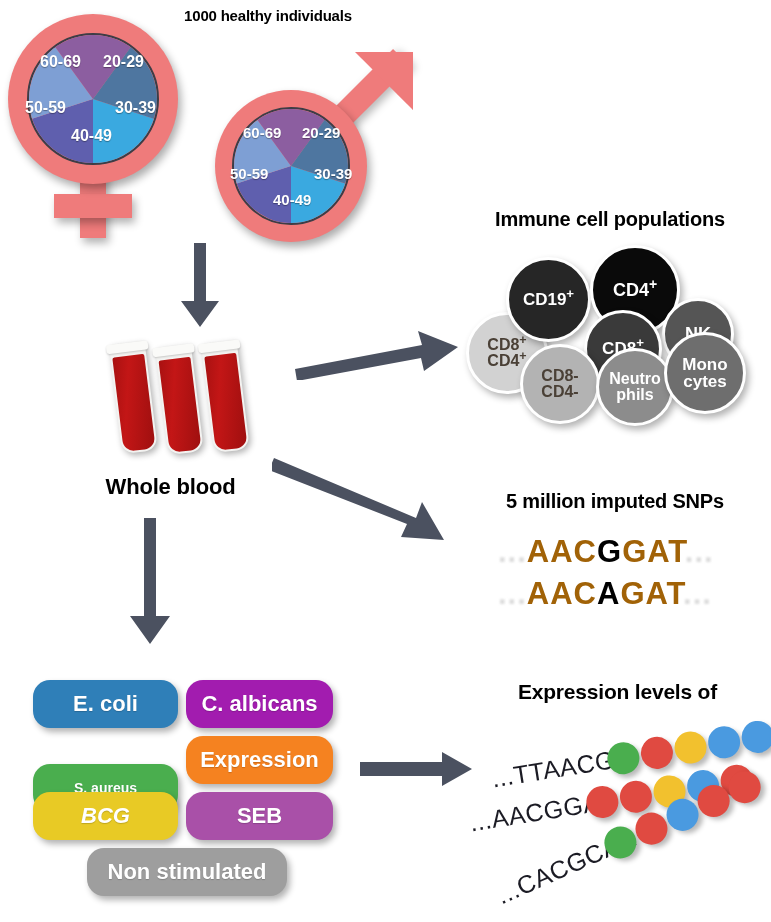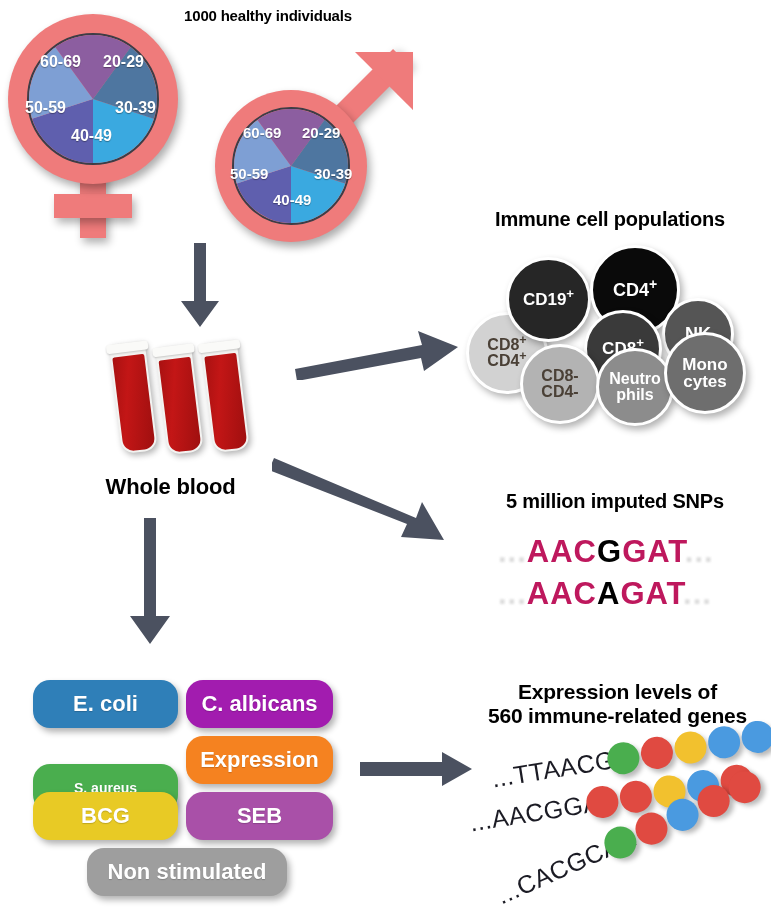--- a/index.html
+++ b/index.html
@@ -66,21 +66,21 @@
     border:3px solid #ffffff;box-sizing:border-box;
     box-shadow:3px 4px 7px rgba(0,0,0,0.30);
   }
   .cell sup{font-size:.78em;line-height:0;vertical-align:super;}
 
   
   .snpline{
     position:absolute;white-space:nowrap;font-weight:bold;
     font-family:"Liberation Sans","DejaVu Sans",sans-serif;
   }
-  .snpline .dim{color:#be185d;filter:blur(.6px);}
+  .snpline .dim{color:#a16207;filter:blur(.6px);}
   .snpline .hot{color:#000;}
   .snpline .far{color:#dcdcdc;filter:blur(1.1px);}
 
   
   .stim{
     position:absolute;border-radius:17px;color:#fff;font-weight:bold;
     display:flex;align-items:center;justify-content:center;
     box-shadow:3px 4px 6px rgba(0,0,0,0.30);
     text-shadow:0 1px 1px rgba(0,0,0,.18);
   }
@@ -232,34 +232,33 @@
 
 <div class="snpline" style="left:498px;top:576px;font-size:31px;letter-spacing:1px;">
   <span class="far">...</span><span class="dim">AAC</span><span class="hot">A</span><span class="dim">GAT</span><span class="far">...</span>
 </div>
 
 <div class="abs" style="left:33px;top:680px;width:300px;height:215px;">
   <div class="stim" style="left:0px;top:0px;width:145px;height:48px;background:#2f7fb8;font-size:22px;">E. coli</div>
   <div class="stim" style="left:153px;top:0px;width:147px;height:48px;background:#a21caf;font-size:22px;">C. albicans</div>
   <div class="stim" style="left:0px;top:56px;width:145px;height:48px;background:#4aae4e;font-size:14px;margin-top:28px;">S. aureus</div>
   <div class="stim" style="left:153px;top:56px;width:147px;height:48px;background:#f58220;font-size:22px;">Expression</div>
-  <div class="stim" style="left:0px;top:112px;width:145px;height:48px;background:#e8ca25;font-size:22px;">BCG</div>
+  <div class="stim" style="left:0px;top:112px;width:145px;height:48px;background:#e8ca25;font-size:22px;font-style:italic;">BCG</div>
   <div class="stim" style="left:153px;top:112px;width:147px;height:48px;background:#a950a8;font-size:22px;">SEB</div>
   <div class="stim" style="left:54px;top:168px;width:200px;height:48px;background:#9e9e9e;font-size:22px;">Non stimulated</div>
 </div>
 
 <div class="arrowwrap" style="left:360px;top:752px;width:115px;height:40px;">
   <svg width="115" height="40" viewBox="0 0 115 40">
     <path d="M0 10 H82 V0 L112 17 L82 34 V24 H0 Z" fill="#4b5160"></path>
   </svg>
 </div>
 
 <div class="abs ttl" style="left:470px;top:680px;width:295px;font-size:21px;">
   <div>Expression levels of</div>
-  <div>560 immune-related genes</div>
 </div>
 
 <div class="abs" style="left:470px;top:740px;width:301px;height:170px;">
 
   <div class="strand" style="left:22px;top:22px;width:280px;transform:rotate(-9deg);">
     <div class="seq">...TTAACGG</div>
     <div class="bead" style="left:117px;background:#4aae4e;"></div>
     <div class="bead" style="left:151px;background:#e04a41;"></div>
     <div class="bead" style="left:185px;background:#f2c12e;"></div>
     <div class="bead" style="left:219px;background:#4a9ae0;"></div>

